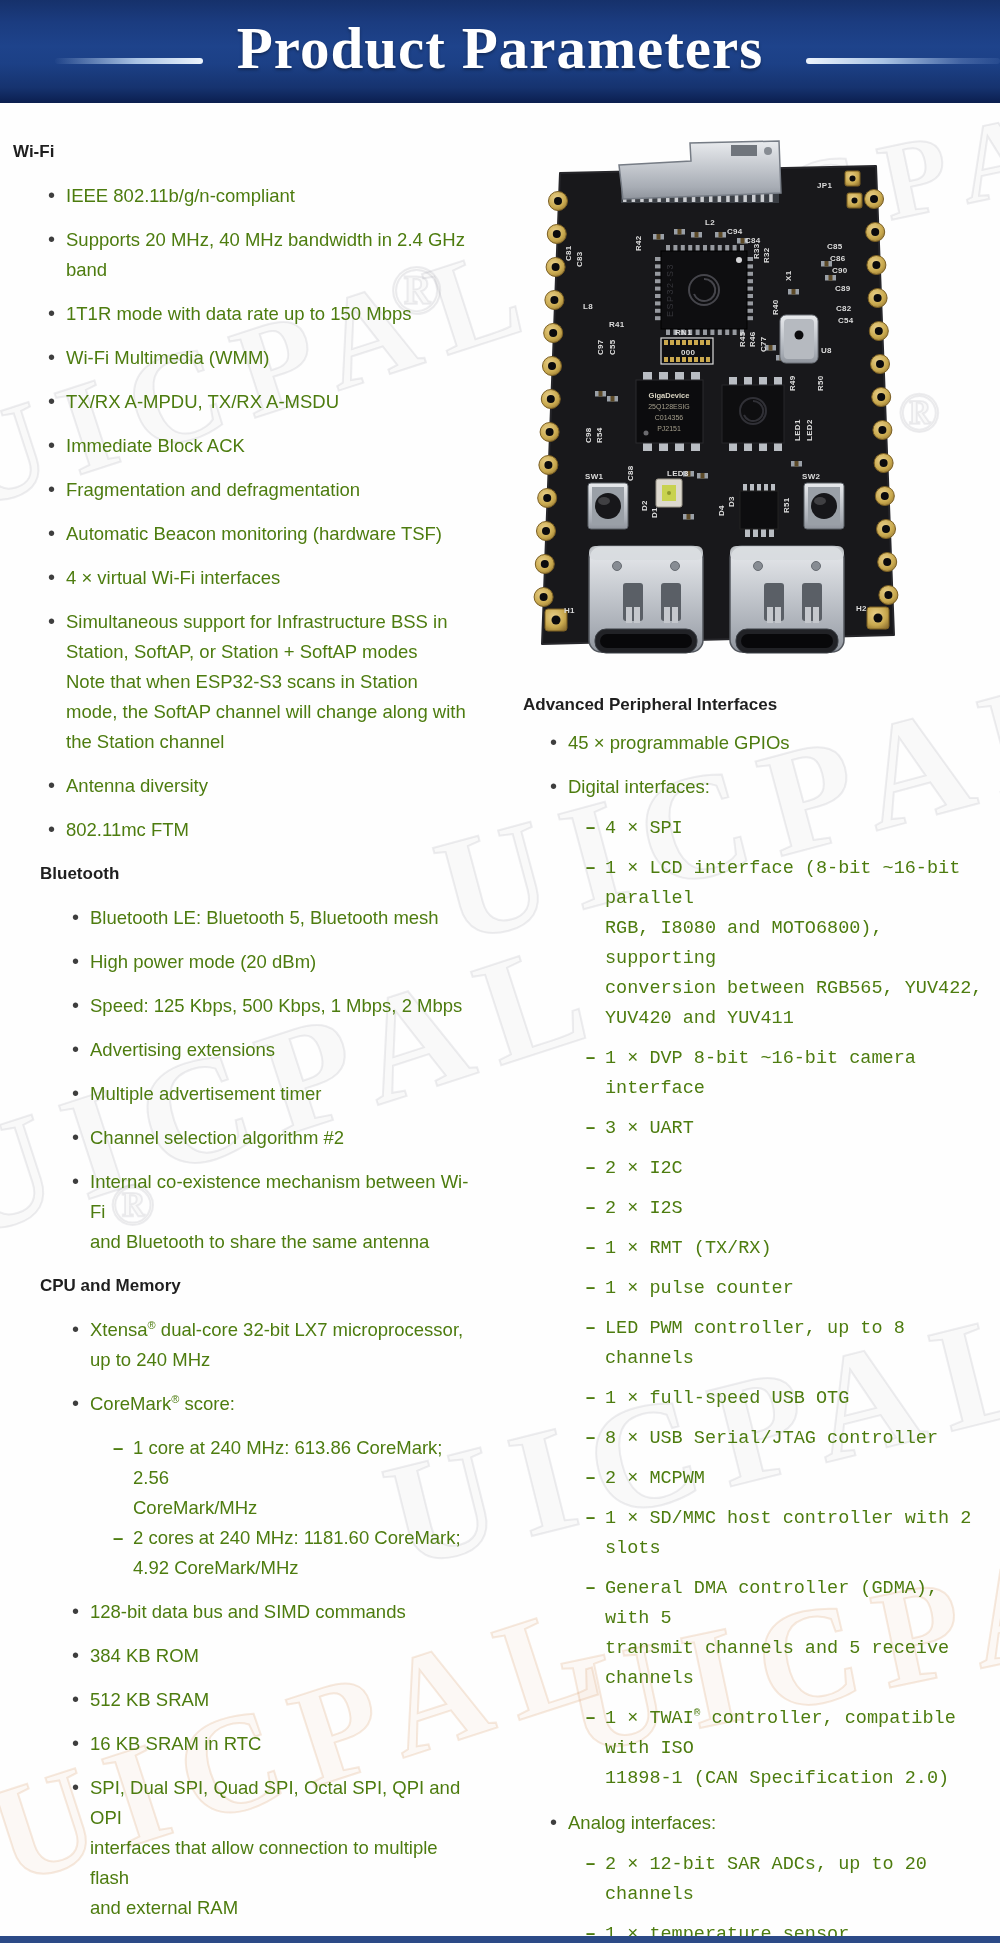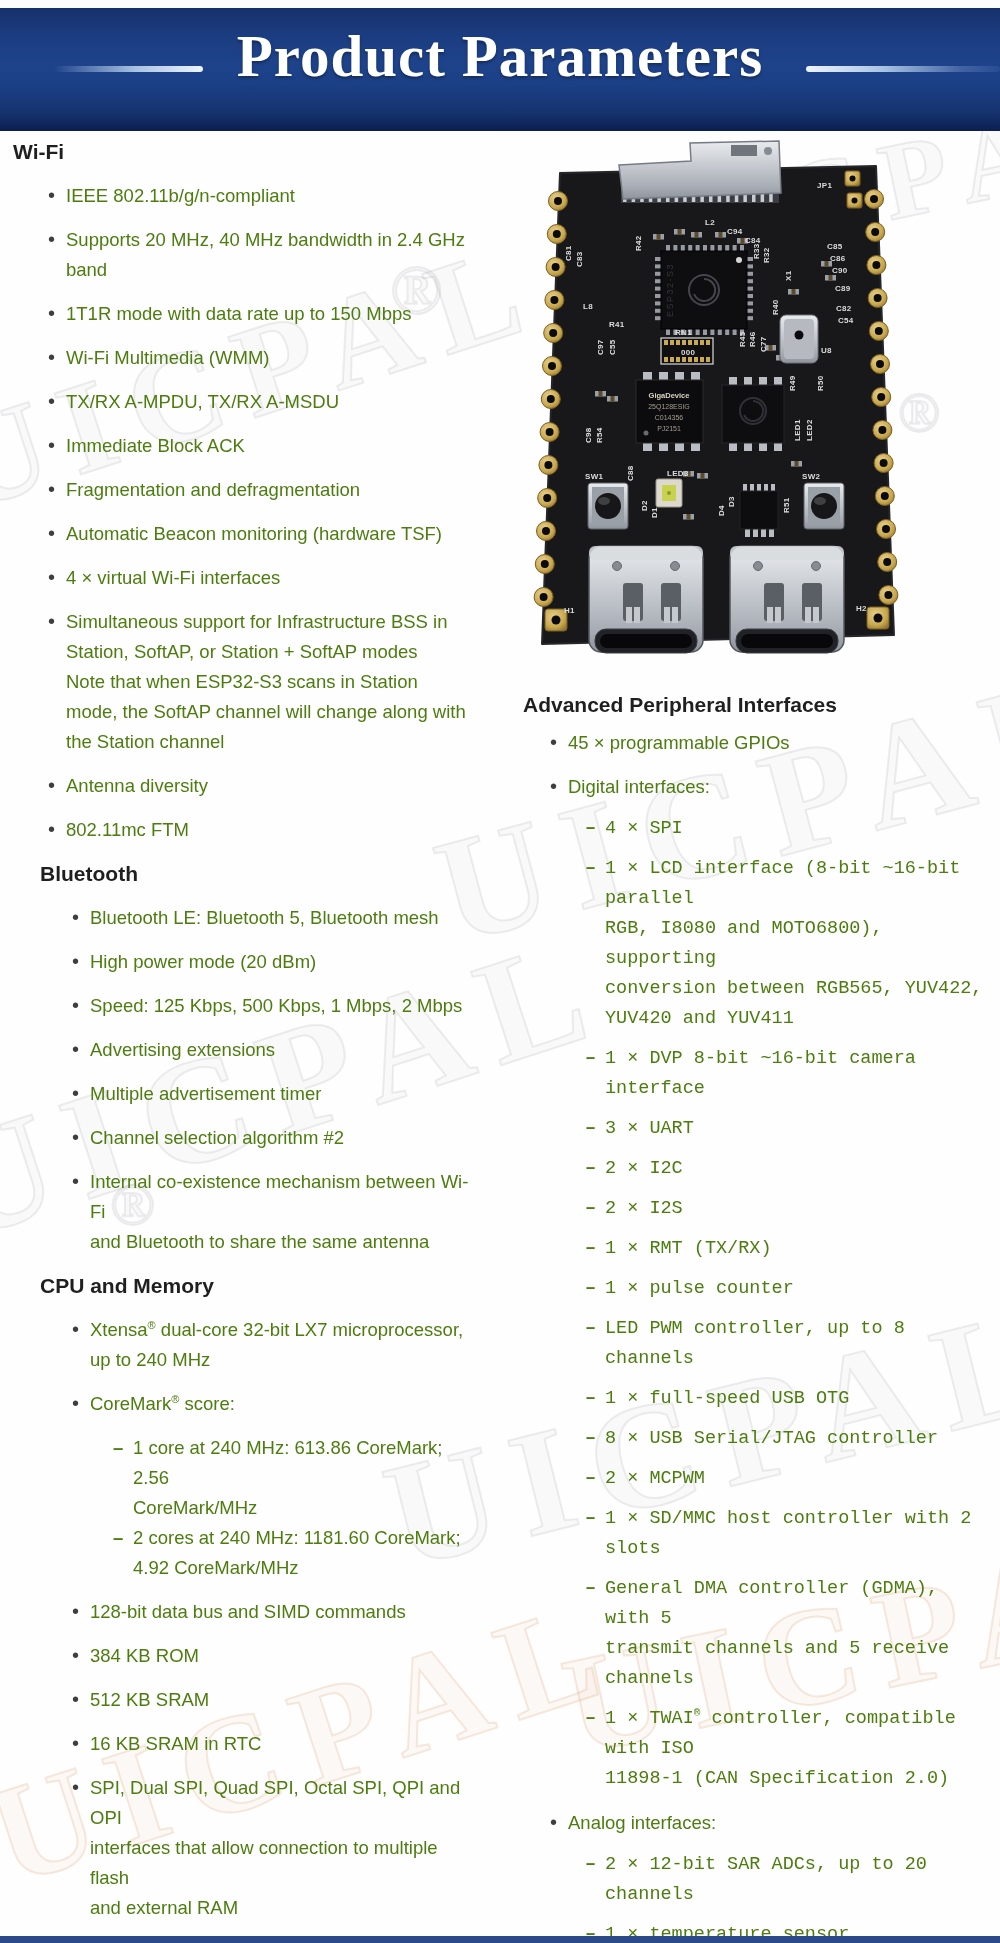--- a/index.html
+++ b/index.html
@@ -12,38 +12,38 @@
   .wm-layer { position:absolute; inset:0; z-index:0; pointer-events:none; }
   .wm {
     position:absolute; font-family:"Liberation Serif", serif; font-weight:bold;
     color:rgba(150,150,160,0.05); -webkit-text-stroke:2px rgba(150,150,160,0.16);
     letter-spacing:20px; white-space:nowrap; user-select:none;
   }
   .wm.tan { color:rgba(214,150,95,0.06); -webkit-text-stroke:2px rgba(214,150,95,0.20); }
 
   
   .banner {
-    position:absolute; top:8px; left:0; width:1000px; height:123px; z-index:2;
+    position:absolute; top:0; left:0; width:1000px; height:103px; z-index:2;
     background:linear-gradient(180deg,#16316b 0%,#1b3c80 22%,#1e438b 45%,#1c4086 62%,#16336f 85%,#0e2458 96%,#0b1f4e 100%);
   }
   .banner h1 {
     position:absolute; top:14px; left:0; width:100%; margin:0; text-align:center;
     font-family:"Liberation Serif", serif; font-weight:bold; font-size:59px;
     color:#ffffff; letter-spacing:1px; text-shadow:0 2px 3px rgba(0,0,0,0.35);
   }
   .banner-line { position:absolute; top:58px; height:6px; border-radius:3px; }
   .banner-line.left  { left:55px;  width:148px; background:linear-gradient(90deg, rgba(90,120,180,0.05), #a9c3e4 55%, #edf4fc 100%); }
   .banner-line.right { left:806px; width:194px; background:linear-gradient(90deg, #edf4fc 0%, #a9c3e4 40%, rgba(110,140,195,0.45) 80%, rgba(70,105,170,0.25) 100%); }
 
   
   .col-left  { position:absolute; left:13px;  top:137px; width:460px; z-index:1; }
   .col-right { position:absolute; left:523px; top:690px; width:467px; z-index:1; }
 
   .spec-section h2 {
-    margin:0; font-size:21px; font-weight:bold; color:#1f1f1f; line-height:30px;
+    margin:0; font-size:17px; font-weight:bold; color:#1f1f1f; line-height:30px;
   }
   .spec-section.indent-1 h2 { margin-left:27px; }
   .sec-bluetooth h2 { margin-top:0; }
   .sec-cpu h2 { margin-top:14px; }
 
   .spec-list { list-style:none; margin:14px 0 6px 0; padding:0 0 0 53px; }
   .sec-bluetooth .spec-list, .sec-cpu .spec-list { padding-left:77px; }
 
   .spec-item { position:relative; font-size:18.5px; line-height:30px; margin-bottom:14px; color:#4d7c0f; }
   .spec-item::before { content:"\2022"; position:absolute; left:-18px; top:-1px; font-size:20px; color:#3e3e3e; }

